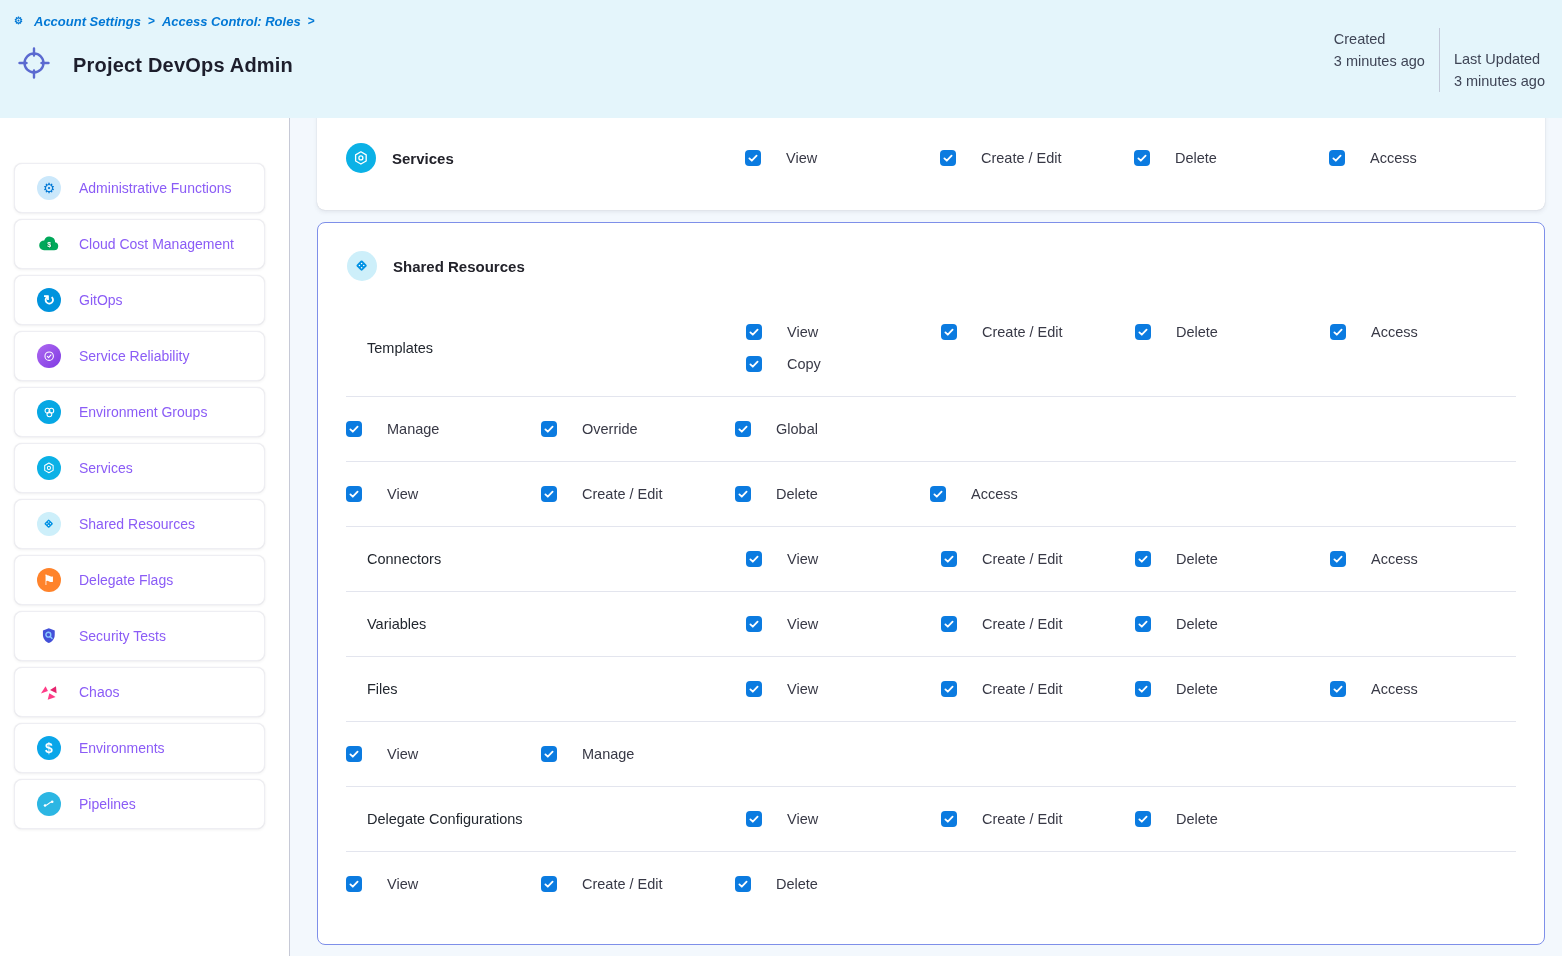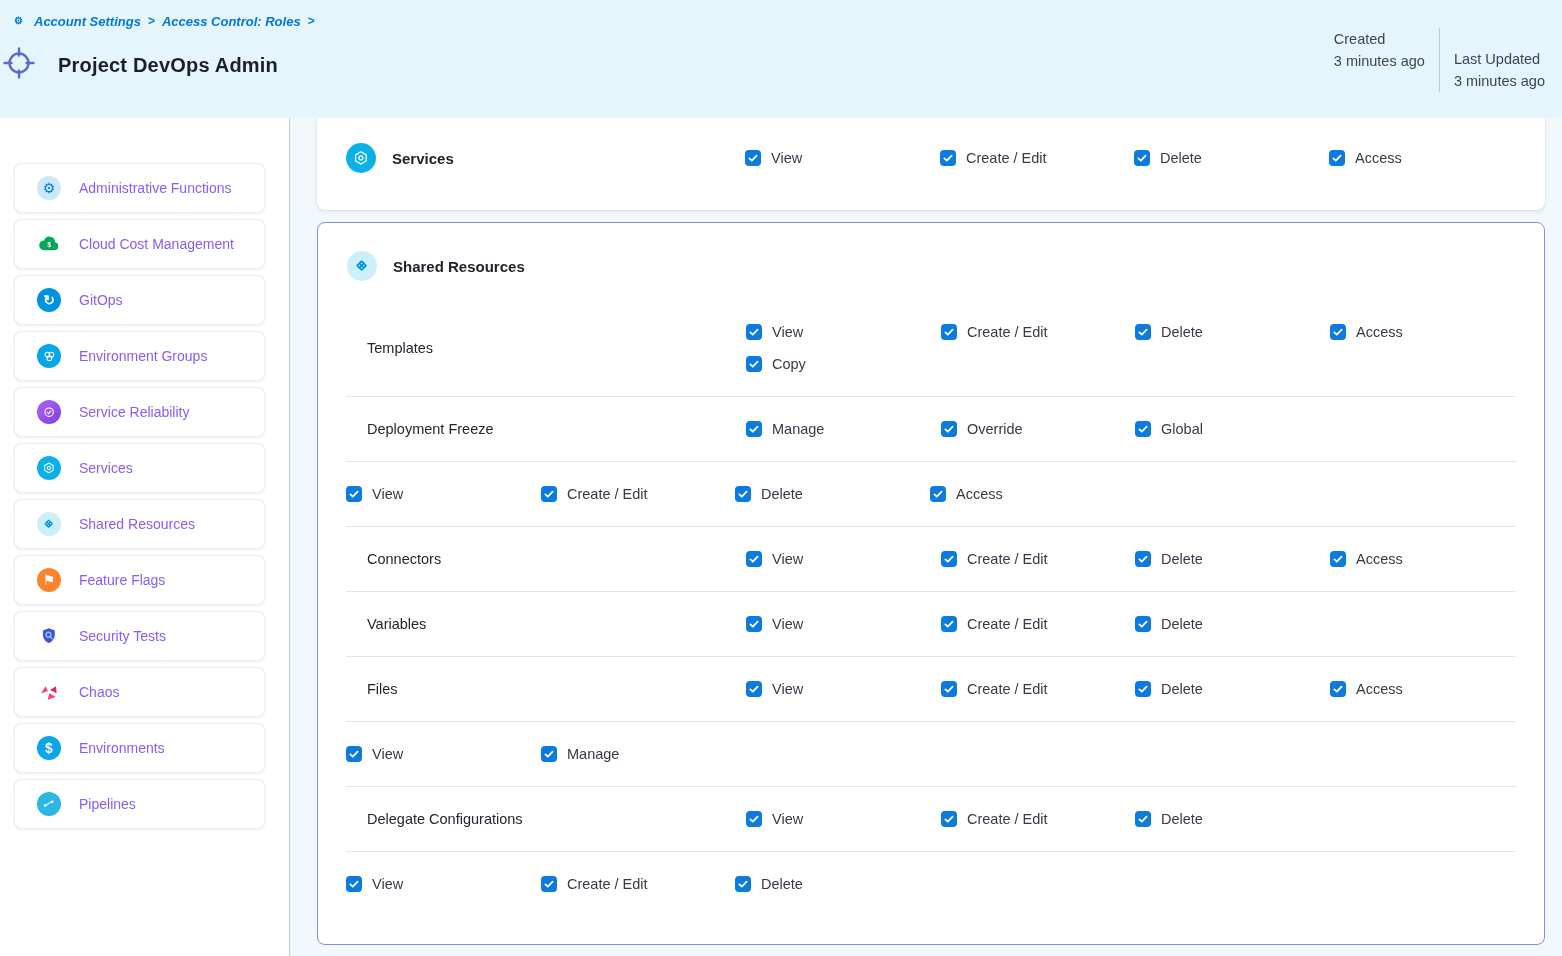--- a/index.html
+++ b/index.html
@@ -5,21 +5,21 @@
   * { margin:0; padding:0; box-sizing:border-box; }
   html,body { width:1562px; height:956px; overflow:hidden; background:#fff;
               font-family:"Liberation Sans", sans-serif; }
 
   
   .header { position:relative; height:118px; background:#e4f5fb; padding-top:12px; }
   .breadcrumb { display:flex; align-items:center; gap:7px; padding-left:10px;
                 font-size:13px; font-weight:600; color:#0278d5; height:18px; }
   .bc-link { color:#0278d5; text-decoration:none; cursor:pointer;font-style:italic; }
   .bc-sep { color:#0278d5; font-size:12px; }
-  .title-row { display:flex; align-items:center; gap:20px; margin-top:14px; }
+  .title-row { display:flex; align-items:center; gap:20px; padding-left:15px; margin-top:14px; }
   .page-title { font-size:20px; font-weight:600; color:#1d1e2c; letter-spacing:.2px; }
   .meta { position:absolute; top:28px; right:17px; display:flex; align-items:stretch; }
   .meta-block { padding:0 14px; font-size:14.5px; line-height:22px; color:#3f4556; }
   .meta-block:last-child { padding-right:0;margin-top:20px; }
   .meta-divider { width:1px; background:#c3c8d9; }
 
   
   .body { display:flex; height:838px; }
 
   
@@ -43,21 +43,21 @@
   .card-shared { margin-top:12px; height:723px; border:1px solid #7e8fe9; }
   .shared-header { display:flex; align-items:center; gap:16px; padding:28px 0 0 29px; }
   .rows { margin:19px 28px 0 28px; }
   .perm-row { display:flex; padding:16px 0; border-bottom:1px solid #e3e5ee; }
   .perm-row:last-child { border-bottom:none; }
   .row-label { width:400px; flex-shrink:0; padding-left:21px; font-size:14.5px;
                color:#22272f; display:flex; align-items:center; }
   .perm-lines { flex:1; display:flex; flex-direction:column; justify-content:center; }
   .perm-line { display:grid; grid-template-columns:195px 194px 195px 1fr;
                height:32px; align-items:center; }
-  .perm-item { display:flex; align-items:center; gap:10px; cursor:default; }
+  .perm-item { display:flex; align-items:center; gap:25px; cursor:default; }
   .perm-label { font-size:14.5px; color:#383946; }
   .cb { width:16px; height:16px; border-radius:4px; background:#0b7be0;
         display:inline-flex; align-items:center; justify-content:center;
         flex-shrink:0; cursor:pointer; }
 
   
   .ic { border-radius:50%; display:inline-flex; align-items:center; justify-content:center;
         flex-shrink:0; overflow:hidden; }
   .ic .g { line-height:1; display:block; }
 </style>
@@ -114,37 +114,37 @@
         </span>
         <span class="side-label">Cloud Cost Management</span>
       </div>
       <div class="side-item">
         <span class="ic" style="height: 24px; width: 24px; background: rgb(0, 147, 221); font-size: 14px;">
           <span class="g" style="color:#fff;font-weight:bold">↻</span>
         </span>
         <span class="side-label">GitOps</span>
       </div>
       <div class="side-item">
+        <span class="ic" style="height: 24px; width: 24px; background: linear-gradient(135deg, rgb(174, 104, 240), rgb(127, 59, 227)); font-size: 14px;">
+          <svg width="68%" height="68%" viewBox="0 0 24 24" fill="none" stroke="#fff" stroke-width="1.6">
+            <circle cx="12" cy="12" r="6.2"></circle>
+            <path d="M9.3 12.2l1.9 1.9 3.5-4" stroke-linecap="round" stroke-linejoin="round"></path>
+          </svg>
+        </span>
+        <span class="side-label">Service Reliability</span>
+      </div>
+      <div class="side-item">
         <span class="ic" style="height: 24px; width: 24px; background: rgb(6, 167, 228); font-size: 14px;">
           <svg width="70%" height="70%" viewBox="0 0 24 24" fill="none" stroke="#fff" stroke-width="1.5">
             <circle cx="9.2" cy="9.5" r="3.4"></circle>
             <circle cx="14.8" cy="9.5" r="3.4"></circle>
             <circle cx="12" cy="14.8" r="3.4"></circle>
           </svg>
         </span>
         <span class="side-label">Environment Groups</span>
-      </div>
-      <div class="side-item">
-        <span class="ic" style="height: 24px; width: 24px; background: linear-gradient(135deg, rgb(174, 104, 240), rgb(127, 59, 227)); font-size: 14px;">
-          <svg width="68%" height="68%" viewBox="0 0 24 24" fill="none" stroke="#fff" stroke-width="1.6">
-            <circle cx="12" cy="12" r="6.2"></circle>
-            <path d="M9.3 12.2l1.9 1.9 3.5-4" stroke-linecap="round" stroke-linejoin="round"></path>
-          </svg>
-        </span>
-        <span class="side-label">Service Reliability</span>
       </div>
       <div class="side-item">
         <span class="ic" style="height: 24px; width: 24px; background: rgb(11, 177, 230); font-size: 14px;">
           <svg width="66%" height="66%" viewBox="0 0 24 24" fill="none" stroke="#fff" stroke-width="1.6">
             <path d="M12 4.6 18.4 8.3v7.4L12 19.4 5.6 15.7V8.3z" stroke-linejoin="round"></path>
             <circle cx="12" cy="12" r="2.4"></circle>
           </svg>
         </span>
         <span class="side-label">Services</span>
       </div>
@@ -157,21 +157,21 @@
             <circle cx="14.7" cy="12" r=".95" fill="#fff"></circle>
             <circle cx="12" cy="14.7" r=".95" fill="#fff"></circle>
           </svg>
         </span>
         <span class="side-label">Shared Resources</span>
       </div>
       <div class="side-item">
         <span class="ic" style="height: 24px; width: 24px; background: rgb(255, 131, 43); font-size: 14px;">
           <span class="g" style="color:#fff">⚑</span>
         </span>
-        <span class="side-label">Feature Flags</span>
+        <span class="side-label">Delegate Flags</span>
       </div>
       <div class="side-item">
         <span class="ic" style="height: 24px; width: 24px; font-size: 14px;">
           <svg width="82%" height="82%" viewBox="0 0 24 24">
             <path d="M12 2.8l7.2 2.6v5.2c0 4.6-3 8.7-7.2 10.1C7.8 19.3 4.8 15.2 4.8 10.6V5.4z" fill="#4350d8"></path>
             <circle cx="11.4" cy="10.6" r="3" fill="none" stroke="#8ac9ff" stroke-width="1.7"></circle>
             <path d="M13.6 12.9l2.3 2.3" stroke="#8ac9ff" stroke-width="1.7" stroke-linecap="round"></path>
           </svg>
         </span>
         <span class="side-label">Security Tests</span>
@@ -306,21 +306,20 @@
                     <svg viewBox="0 0 16 16" width="12" height="12">
                       <polyline points="3.2,8.6 6.4,11.6 12.8,4.8" fill="none" stroke="#fff" stroke-width="2.4" stroke-linecap="round" stroke-linejoin="round"></polyline>
                     </svg>
                   </span>
                   <span class="perm-label">Copy</span>
                 </span>
               </div>
             </div>
           </div>
           <div class="perm-row">
-            <div class="row-label">Deployment Freeze</div>
             <div class="perm-lines">
               <div class="perm-line">
                 <span class="perm-item">
                   <span class="cb">
                     <svg viewBox="0 0 16 16" width="12" height="12">
                       <polyline points="3.2,8.6 6.4,11.6 12.8,4.8" fill="none" stroke="#fff" stroke-width="2.4" stroke-linecap="round" stroke-linejoin="round"></polyline>
                     </svg>
                   </span>
                   <span class="perm-label">Manage</span>
                 </span>

